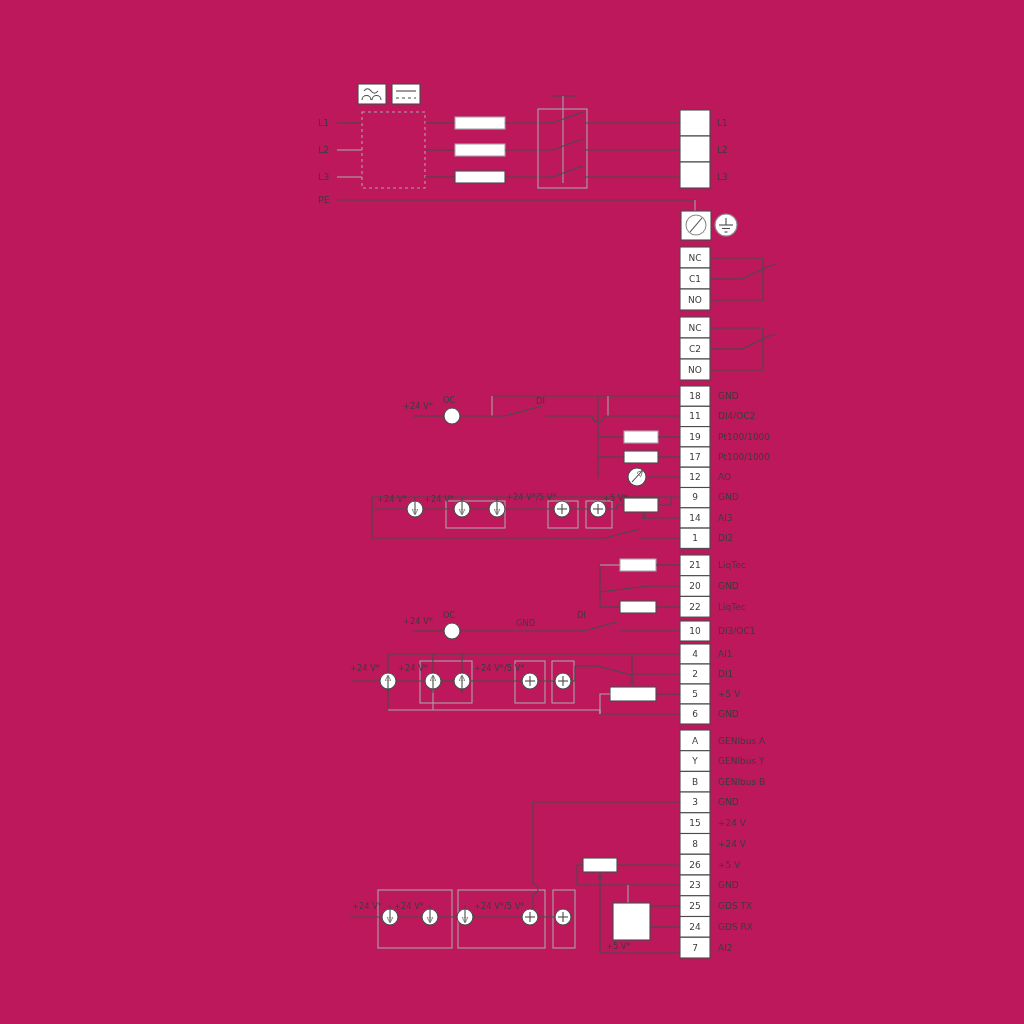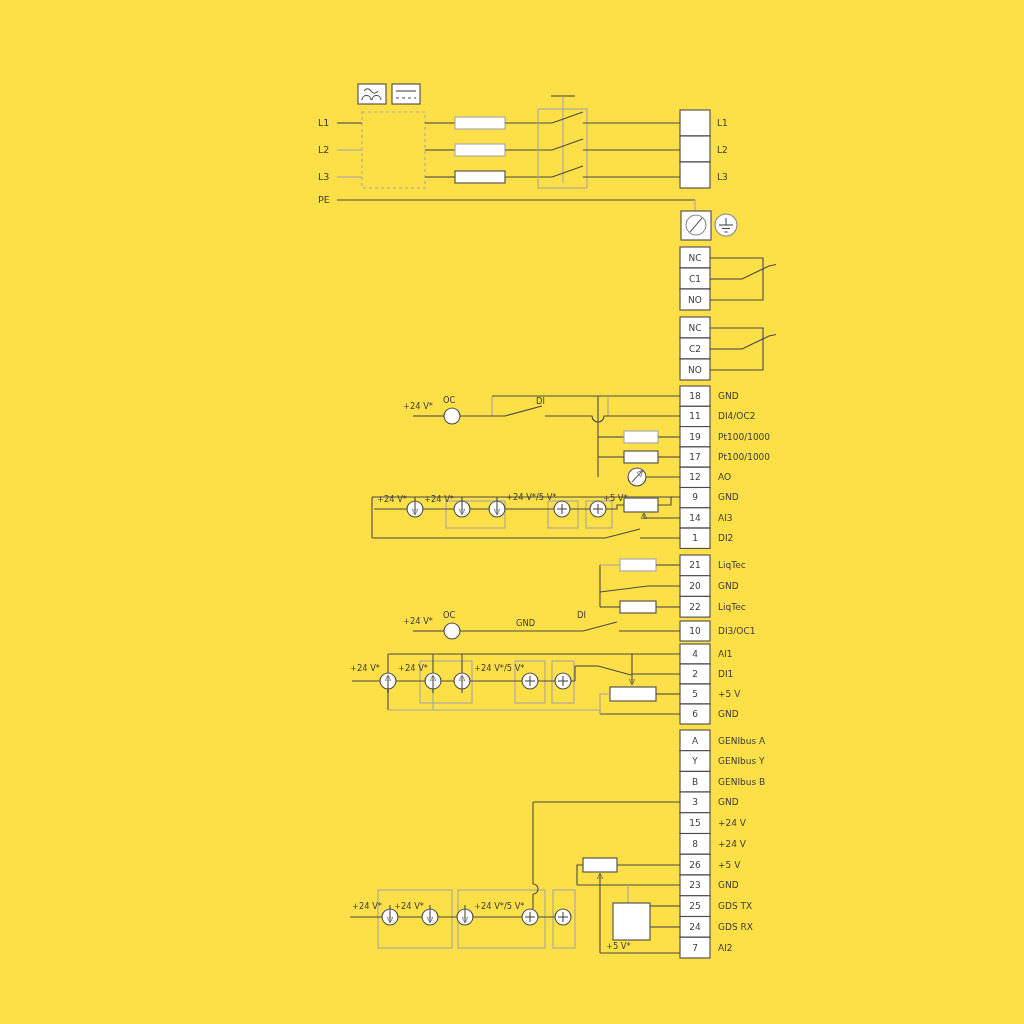--- a/index.html
+++ b/index.html
@@ -1,16 +1,16 @@
 <!DOCTYPE html>
 <html><head>
 <meta charset="utf-8">
 <style>
   html,body{margin:0;padding:0;background:#fff;width:1024px;height:1024px;}
-  .stage{position:relative;width:1024px;height:1024px;background:#fde047;}
+  .stage{position:relative;width:1024px;height:1024px;background:#be185d;}
   svg{position:absolute;left:0;top:0;}
   svg line, svg path, svg polyline{stroke:#4a4a4a;stroke-width:1.1;fill:none;}
   svg .g{stroke:#a6a6a6;}
   svg rect{fill:#ffffff;stroke:#4a4a4a;stroke-width:1.1;}
   svg rect.g{stroke:#a6a6a6;}
   svg rect.nf{fill:none;}
   svg circle{fill:#ffffff;stroke:#4a4a4a;stroke-width:1.1;}
   svg circle.g{stroke:#8d8d8d;}
   svg .dash{stroke-dasharray:3,3;}
   svg text{font-family:"DejaVu Sans",sans-serif;font-size:9px;fill:#3b3b3b;stroke:none;}

